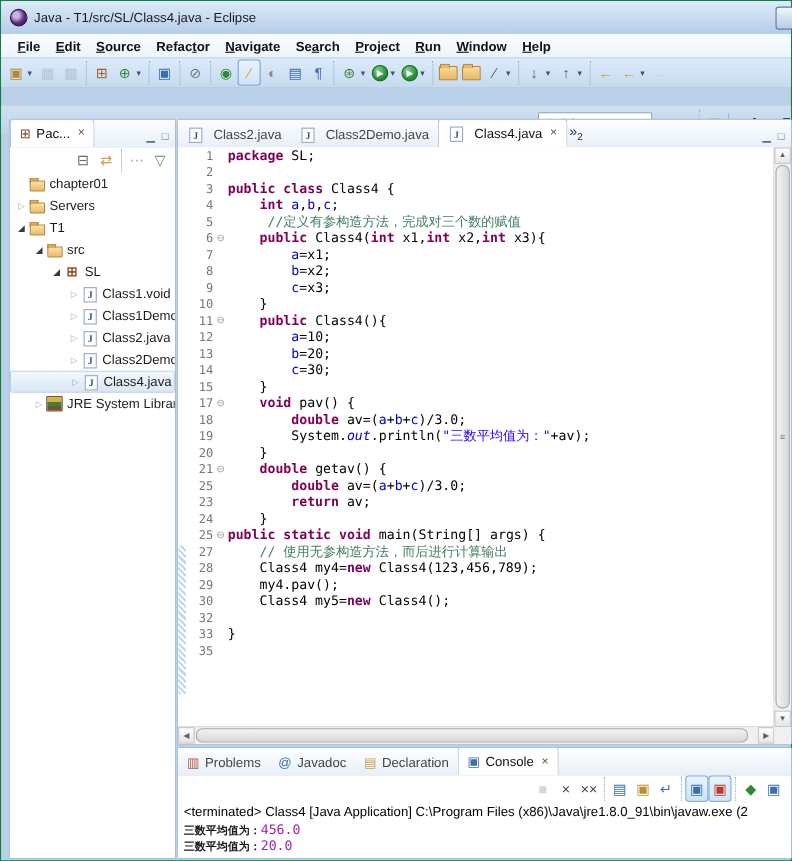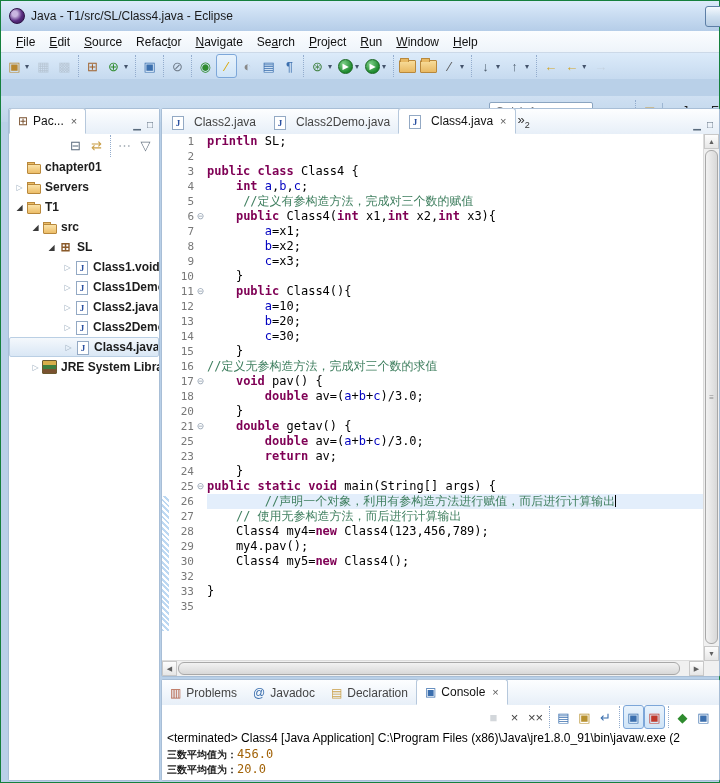--- a/index.html
+++ b/index.html
@@ -12,21 +12,21 @@
   .app-icon{width:16px;height:16px;margin:0 6px 0 8px;border-radius:50%;
     background:radial-gradient(circle at 35% 35%,#c9b6e0 0 20%,#5a2d82 55%,#2e1347);
     border:1px solid #2e1347;box-sizing:border-box;}
   .title-text{font-size:12px;color:#1a1a1a;}
   .win-btn-partial{position:absolute;left:704px;top:5px;width:30px;height:19px;
     border:1px solid #5d7fa6;border-radius:3px;
     background:linear-gradient(#f4f9fd,#cfe0f0 50%,#b7cde4);}
   
   .menubar{position:absolute;left:0;top:30px;right:0;height:21px;
     background:linear-gradient(#fbfdff,#eef4fa);border-bottom:1px solid #ccd9e8;
-    display:flex;align-items:center;padding-left:8px;}
+    display:flex;align-items:center;padding-left:8px;font-weight:bold;}
   .menu-item{font-size:12px;color:#111;padding:2px 7px;cursor:default;}
   .menu-item .mn{text-decoration:underline;}
   
   .toolrow1{position:absolute;left:0;top:52px;right:0;height:26px;
     background:linear-gradient(#dcebfa,#c6daef);display:flex;align-items:center;}
   .toolrow2{position:absolute;left:0;top:95px;right:0;height:26px;
     background:linear-gradient(#cfe0f2,#bed4ea);display:flex;align-items:flex-end;gap:34px;}
   .tb-group{display:flex;align-items:center;padding:0 3px;border-left:1px dotted #93accd;height:22px;}
   .tb-group.first{border-left:none;}
   .tb-btn{display:flex;align-items:center;height:22px;padding:0 1px;border:1px solid transparent;border-radius:3px;}
@@ -77,21 +77,21 @@
     background:linear-gradient(#fae2a8,#ecbd68);border:1px solid #b8883c;border-radius:1px;}
   .fi-folder::before{content:"";position:absolute;left:1px;top:1px;width:6px;height:3px;
     background:#ecbd68;border:1px solid #b8883c;border-bottom:none;}
   .fi-java{position:relative;}
   .fi-java::after{content:"J";position:absolute;left:2px;top:0;width:10px;height:12px;
     background:#fff;border:1px solid #93a9c4;font:bold 9px/12px "Liberation Serif",serif;
     color:#2a50a0;text-align:center;}
   .fi-lib{background:linear-gradient(#d8ae4a 0 4px,#3f7f3f 4px 8px,#7a5230 8px 12px);
     width:13px;height:12px;border:1px solid #6b5a30;border-radius:1px;}
   .fi-char{font-size:12px;font-weight:bold;}
-  .tree-label{overflow:hidden;font-weight:bold;}
+  .tree-label{overflow:hidden;}
   
   #editorview{left:160px;top:107px;width:557px;height:567px;}
   .ed-body{position:absolute;left:0;top:25px;right:0;bottom:0;background:#fff;}
   .code-area{position:absolute;left:0;top:0;right:15px;bottom:15px;overflow:hidden;background:#fff;}
   .range-hatch{position:absolute;left:0;top:362px;width:7px;height:135px;
     background:repeating-linear-gradient(45deg,#bcd8f2 0 2px,#ffffff 2px 4px);}
   .cl{display:flex;height:15px;line-height:15px;padding-left:7px;}
   .ln{width:25px;text-align:right;color:#787878;font:11px/15px "DejaVu Sans Mono",monospace;flex:none;}
   .fold{width:13px;text-align:center;color:#93a1b1;font-size:9px;line-height:15px;flex:none;}
   .ct{flex:1;font:12px/15px "DejaVu Sans Mono",monospace;white-space:pre;color:#000;}
@@ -115,21 +115,21 @@
     background:linear-gradient(#f2f2f2,#d8d8d8);border:1px solid #a8a8a8;border-radius:6px;}
   .sb-corner{position:absolute;right:0;bottom:0;width:15px;height:15px;background:#f0f0f0;}
   
   #bottomview{left:160px;top:678px;width:557px;height:100px;}
   .con-toolbar{position:absolute;left:0;top:25px;right:0;height:24px;background:#fff;
     display:flex;justify-content:flex-end;align-items:center;padding-right:2px;}
   .con-content{position:absolute;left:0;top:49px;right:0;bottom:0;background:#fff;overflow:hidden;}
   .con-header{font:12px/16px "Liberation Sans",sans-serif;color:#000;white-space:nowrap;padding:1px 0 1px 5px;}
   .con-line{padding-left:5px;height:15px;display:flex;align-items:baseline;white-space:pre;}
   .con-cjk{font:bold 10px/15px "Liberation Sans",sans-serif;color:#1a1a1a;}
-  .con-val{font:12px/15px "DejaVu Sans Mono",monospace;color:#a16207;}
+  .con-val{font:12px/15px "DejaVu Sans Mono",monospace;color:#a21caf;}
   .tab-ic{font-size:12px;}
 </style>
 </head>
 <body>
 
 <div class="win">
 
   <div class="titlebar">
     <span class="app-icon"></span>
     <span class="title-text">Java - T1/src/SL/Class4.java - Eclipse</span>
@@ -375,21 +375,21 @@
         <span class="vb" style="color: rgb(90, 107, 125);">□</span>
       </div>
     </div>
     <div class="ed-body">
       <div class="code-area">
         <div class="range-hatch"></div>
         <div>
             <div class="cl">
               <span class="ln">1</span>
               <span class="fold"></span>
-              <span class="ct"><span class="t-kw">println</span><span class="t-pl"> SL;</span></span>
+              <span class="ct"><span class="t-kw">package</span><span class="t-pl"> SL;</span></span>
             </div>
             <div class="cl">
               <span class="ln">2</span>
               <span class="fold"></span>
               <span class="ct"></span>
             </div>
             <div class="cl">
               <span class="ln">3</span>
               <span class="fold"></span>
               <span class="ct"><span class="t-kw">public</span><span class="t-pl"> </span><span class="t-kw">class</span><span class="t-pl"> Class4 {</span></span>
@@ -448,35 +448,35 @@
               <span class="ln">14</span>
               <span class="fold"></span>
               <span class="ct"><span class="t-pl">        </span><span class="t-fld">c</span><span class="t-pl">=30;</span></span>
             </div>
             <div class="cl">
               <span class="ln">15</span>
               <span class="fold"></span>
               <span class="ct"><span class="t-pl">    }</span></span>
             </div>
             <div class="cl">
-              <span class="ln">16</span>
-              <span class="fold"></span>
-              <span class="ct"><span class="t-cm">//定义无参构造方法，完成对三个数的求值</span></span>
-            </div>
-            <div class="cl">
               <span class="ln">17</span>
               <span class="fold">⊖</span>
               <span class="ct"><span class="t-pl">    </span><span class="t-kw">void</span><span class="t-pl"> pav() {</span></span>
             </div>
             <div class="cl">
               <span class="ln">18</span>
               <span class="fold"></span>
               <span class="ct"><span class="t-pl">        </span><span class="t-kw">double</span><span class="t-pl"> av=(</span><span class="t-fld">a</span><span class="t-pl">+</span><span class="t-fld">b</span><span class="t-pl">+</span><span class="t-fld">c</span><span class="t-pl">)/3.0;</span></span>
             </div>
             <div class="cl">
+              <span class="ln">19</span>
+              <span class="fold"></span>
+              <span class="ct"><span class="t-pl">        System.</span><span class="t-out">out</span><span class="t-pl">.println(</span><span class="t-str">"三数平均值为："</span><span class="t-pl">+av);</span></span>
+            </div>
+            <div class="cl">
               <span class="ln">20</span>
               <span class="fold"></span>
               <span class="ct"><span class="t-pl">    }</span></span>
             </div>
             <div class="cl">
               <span class="ln">21</span>
               <span class="fold">⊖</span>
               <span class="ct"><span class="t-pl">    </span><span class="t-kw">double</span><span class="t-pl"> getav() {</span></span>
             </div>
             <div class="cl">
@@ -491,25 +491,20 @@
             </div>
             <div class="cl">
               <span class="ln">24</span>
               <span class="fold"></span>
               <span class="ct"><span class="t-pl">    }</span></span>
             </div>
             <div class="cl">
               <span class="ln">25</span>
               <span class="fold">⊖</span>
               <span class="ct"><span class="t-kw">public</span><span class="t-pl"> </span><span class="t-kw">static</span><span class="t-pl"> </span><span class="t-kw">void</span><span class="t-pl"> main(String[] args) {</span></span>
-            </div>
-            <div class="cl cur">
-              <span class="ln">26</span>
-              <span class="fold"></span>
-              <span class="ct"><span class="t-pl">        </span><span class="t-cm">//声明一个对象，利用有参构造方法进行赋值，而后进行计算输出</span><span class="caret"></span></span>
             </div>
             <div class="cl">
               <span class="ln">27</span>
               <span class="fold"></span>
               <span class="ct"><span class="t-pl">    </span><span class="t-cm">// 使用无参构造方法，而后进行计算输出</span></span>
             </div>
             <div class="cl">
               <span class="ln">28</span>
               <span class="fold"></span>
               <span class="ct"><span class="t-pl">    Class4 my4=</span><span class="t-kw">new</span><span class="t-pl"> Class4(123,456,789);</span></span>

